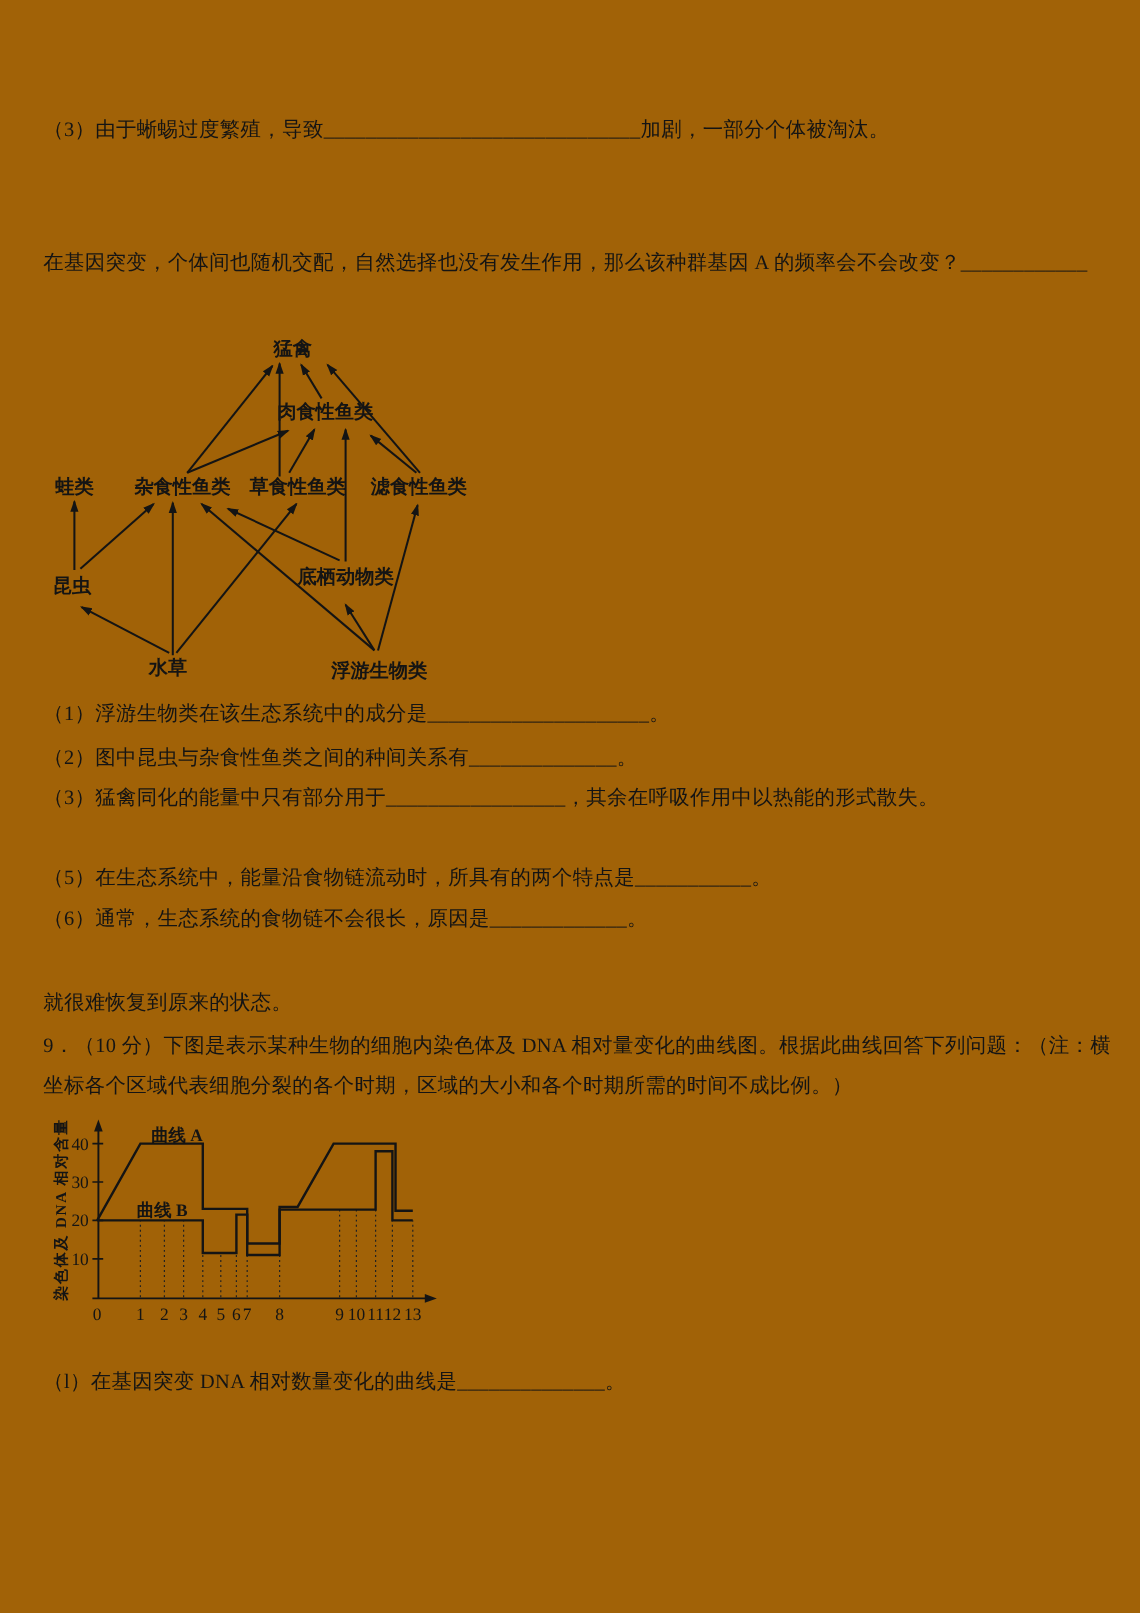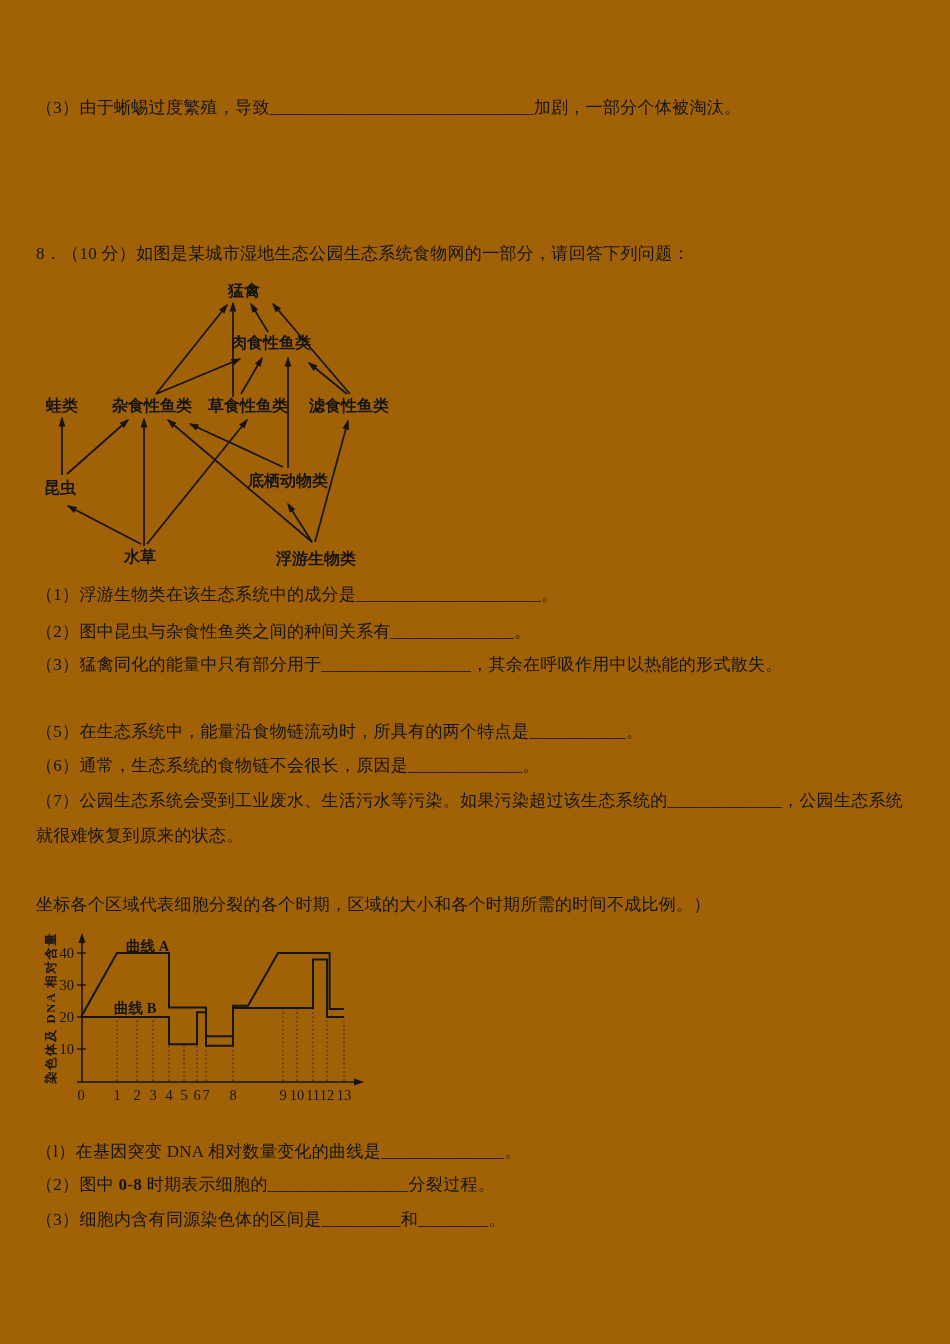--- a/index.html
+++ b/index.html
@@ -10,22 +10,22 @@
   .line b{font-weight:bold;}
   svg text{font-family:"Liberation Serif","DejaVu Serif",serif;}
   .diagram, .chart{position:absolute;}
 </style>
 </head>
 <body>
 
 <div class="page">
 
   <div class="line" style="top:97px">（3）由于蜥蜴过度繁殖，导致______________________________加剧，一部分个体被淘汰。</div>
+  <div class="line" style="top:208px">在基因突变，个体间也随机交配，自然选择也没有发生作用，那么该种群基因 A 的频率会不会改变？____________</div>
 
-  <div class="line" style="top:243px">8．（10 分）如图是某城市湿地生态公园生态系统食物网的一部分，请回答下列问题：</div>
 
   <svg id="foodweb" class="diagram" style="left:30px;top:278px" width="400" height="298" viewBox="0 0 400 298">
     <defs>
       <marker id="ah" markerWidth="10" markerHeight="8" refX="8.5" refY="4" orient="auto" markerUnits="userSpaceOnUse">
         <polygon points="0,0.6 10,4 0,7.4" fill="#141414"></polygon>
       </marker>
     </defs>
   <line x1="32" y1="197" x2="32" y2="140" stroke="#141414" stroke-width="1.7" marker-end="url(#ah)"></line>
       <line x1="37" y1="196" x2="98" y2="142" stroke="#141414" stroke-width="1.7" marker-end="url(#ah)"></line>
       <line x1="111" y1="266" x2="38" y2="228" stroke="#141414" stroke-width="1.7" marker-end="url(#ah)"></line>
@@ -53,23 +53,23 @@
       <text x="258" y="208" text-anchor="middle" font-size="16" font-weight="bold" fill="#141414">底栖动物类</text>
       <text x="110" y="284" text-anchor="middle" font-size="16" font-weight="bold" fill="#141414">水草</text>
       <text x="286" y="286" text-anchor="middle" font-size="16" font-weight="bold" fill="#141414">浮游生物类</text>
     </svg>
 
   <div class="line" style="top:584px">（1）浮游生物类在该生态系统中的成分是_____________________。</div>
   <div class="line" style="top:621px">（2）图中昆虫与杂食性鱼类之间的种间关系有______________。</div>
   <div class="line" style="top:654px">（3）猛禽同化的能量中只有部分用于_________________，其余在呼吸作用中以热能的形式散失。</div>
   <div class="line" style="top:721px">（5）在生态系统中，能量沿食物链流动时，所具有的两个特点是___________。</div>
   <div class="line" style="top:755px">（6）通常，生态系统的食物链不会很长，原因是_____________。</div>
-  <div class="line" style="top:790px">（7）公园生态系统会受到工业废水、生活污水等污染。如果污染超过该生态系统的_____________，公园生态系统</div>
   <div class="line" style="top:825px">就很难恢复到原来的状态。</div>
 
+  <div class="line" style="top:861px">9．（10 分）下图是表示某种生物的细胞内染色体及 DNA 相对量变化的曲线图。根据此曲线回答下列问题：（注：横</div>
   <div class="line" style="top:894px">坐标各个区域代表细胞分裂的各个时期，区域的大小和各个时期所需的时间不成比例。）</div>
 
   <svg id="chart" class="chart" style="left:40px;top:925px" width="340" height="196" viewBox="0 0 340 196">
       <line x1="77" y1="156" x2="77" y2="92" stroke="#222" stroke-width="1" stroke-dasharray="1.6 2.6"></line>
       <line x1="97" y1="156" x2="97" y2="92" stroke="#222" stroke-width="1" stroke-dasharray="1.6 2.6"></line>
       <line x1="113" y1="156" x2="113" y2="92" stroke="#222" stroke-width="1" stroke-dasharray="1.6 2.6"></line>
       <line x1="129" y1="156" x2="129" y2="119.19999999999999" stroke="#222" stroke-width="1" stroke-dasharray="1.6 2.6"></line>
       <line x1="144" y1="156" x2="144" y2="119.19999999999999" stroke="#222" stroke-width="1" stroke-dasharray="1.6 2.6"></line>
       <line x1="157" y1="156" x2="157" y2="119.19999999999999" stroke="#222" stroke-width="1" stroke-dasharray="1.6 2.6"></line>
       <line x1="166" y1="156" x2="166" y2="120.8" stroke="#222" stroke-width="1" stroke-dasharray="1.6 2.6"></line>
@@ -106,16 +106,14 @@
       <text x="287" y="175" text-anchor="middle" font-size="14.5" fill="#141414">12</text>
       <text x="304" y="175" text-anchor="middle" font-size="14.5" fill="#141414">13</text>
       <polyline points="41.0,92.0 77.0,28.0 129.0,28.0 129.0,82.4 166.0,82.4 166.0,111.2 193.0,111.2 193.0,80.8 208.0,80.8 238.0,28.0 289.6,28.0 289.6,84.0 304.0,84.0" fill="none" stroke="#141414" stroke-width="2"></polyline>
       <text x="86" y="26" font-size="14.5" font-weight="bold" fill="#141414">曲线 A</text>
       <polyline points="41.0,92.0 129.0,92.0 129.0,119.2 157.0,119.2 157.0,87.2 166.0,87.2 166.0,120.8 193.0,120.8 193.0,83.0 273.0,83.0 273.0,34.4 287.0,34.4 287.0,92.0 304.0,92.0" fill="none" stroke="#141414" stroke-width="2"></polyline>
       <text x="74" y="88" font-size="14.5" font-weight="bold" fill="#141414">曲线 B</text>
       <text transform="translate(15,159) rotate(-90)" x="0" y="0" font-size="12.5" letter-spacing="1.5" font-weight="bold" fill="#141414">染色体及 DNA 相对含量</text>
     </svg>
 
   <div class="line" style="top:1141px">（l）在基因突变 DNA 相对数量变化的曲线是______________。</div>
-  <div class="line" style="top:1174px"><span>（2）图中 </span><b>0-8</b><span> 时期表示细胞的________________分裂过程。</span></div>
-  <div class="line" style="top:1209px">（3）细胞内含有同源染色体的区间是_________和________。</div>
 
 </div>
 
 </body></html>

